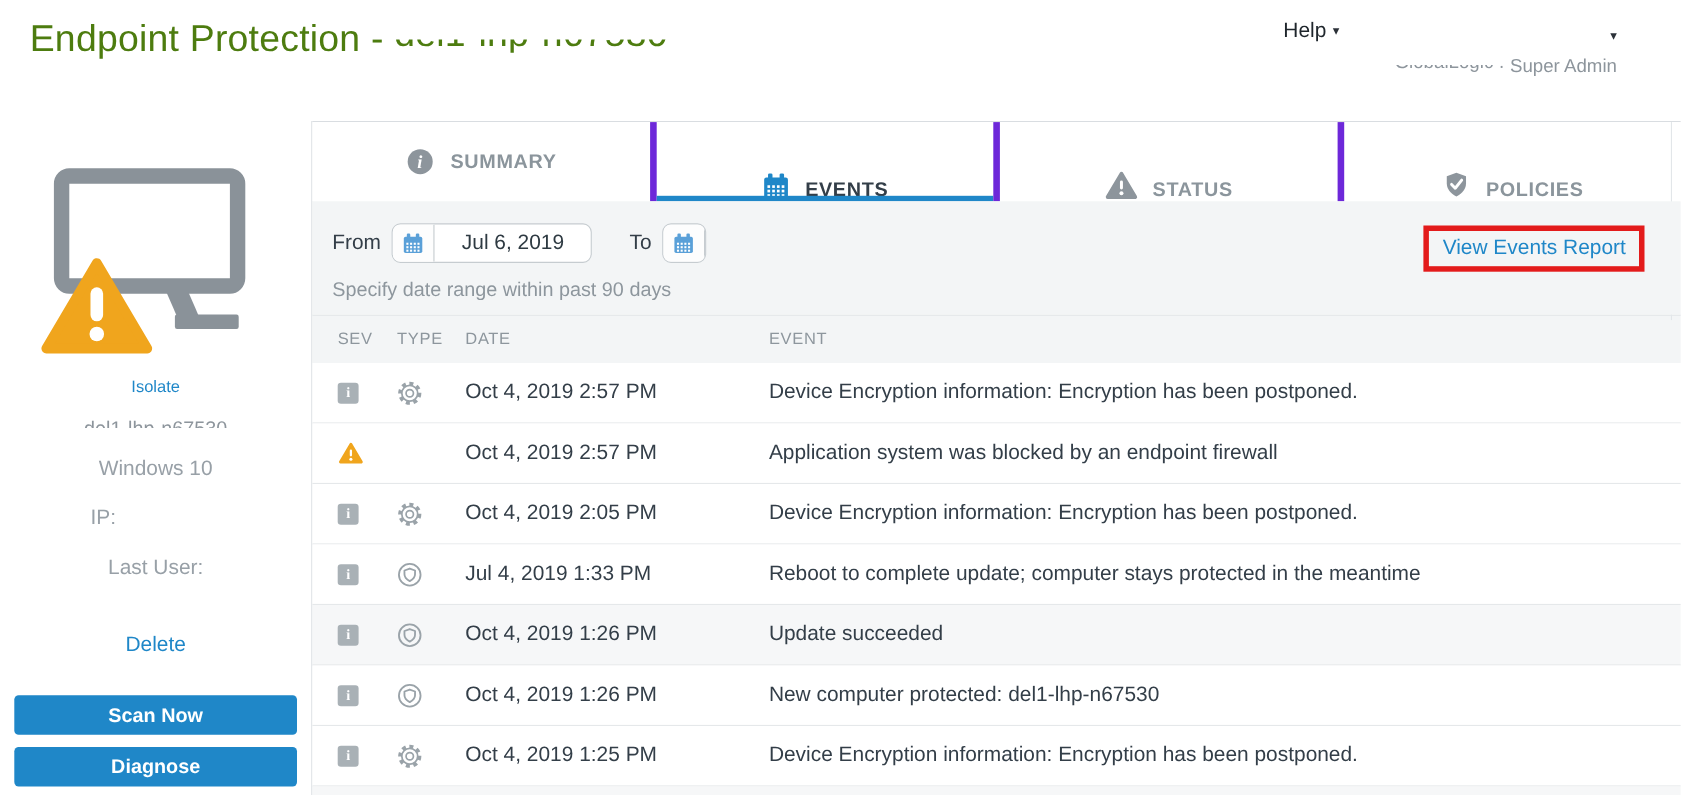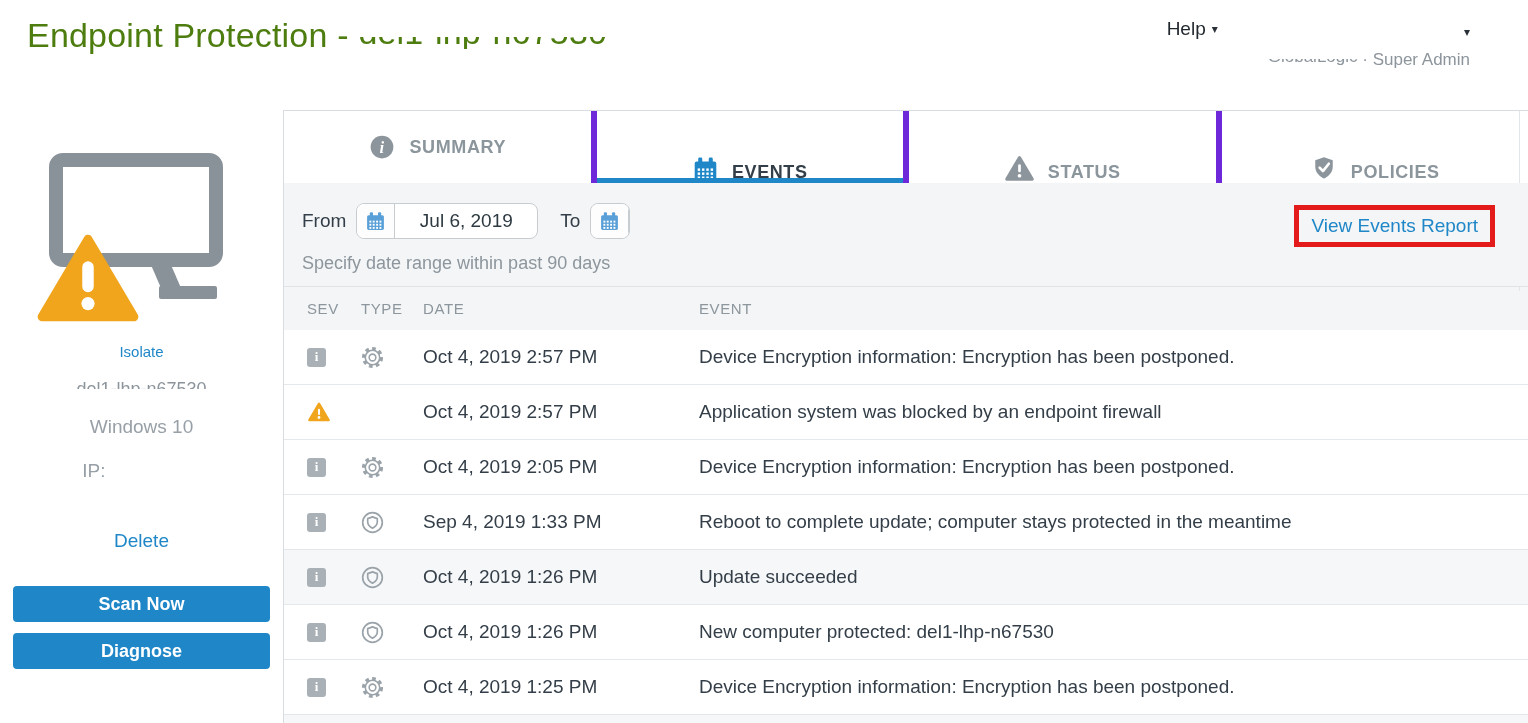--- a/index.html
+++ b/index.html
@@ -52,21 +52,21 @@
   .tabbar { height:72px; display:flex; background:#fff; flex:none; }
   .tab { flex:1; display:flex; align-items:center; justify-content:center; gap:13px; position:relative;
     color:#8b959c; font-size:18px; font-weight:bold; letter-spacing:0.6px; cursor:pointer; }
   .tab + .tab { border-left:6px solid #6d28d9;align-items:flex-end; }
   .tab.active { color:#333e48; }
   .tab.active::after { content:""; position:absolute; left:0; right:0; bottom:0; height:5px; background:#1f87c8; }
 
   .filterbar { background:#f3f5f6; padding:20px 40px 18px 18px; position:relative; flex:none; height:103px; }
   .filter-row { display:flex; align-items:center; }
   .filter-label { font-size:19px; color:#333e48; margin-right:10px; }
-  .date-control { display:flex; height:36px; border:1px solid #c6ccd0; border-radius:8px; background:#fff; overflow:hidden; margin-right:22px; }
+  .date-control { display:flex; height:36px; border:1px solid #c6ccd0; border-radius:8px; background:#fff; overflow:hidden; margin-right:34px; }
   .cal-btn { width:38px; display:flex; align-items:center; justify-content:center; border-right:1px solid #c6ccd0; cursor:pointer; background:#fdfdfd; }
   .date-value { width:142px; display:flex; align-items:center; justify-content:center; font-size:19px; color:#2e3a42; cursor:text; }
   .filter-hint { margin-top:14px; font-size:18px; color:#8d969d; }
   .report-link-box { position:absolute; right:33px; top:22px; border:5px solid #e31b1b; padding:5px 12px; background:transparent; }
   .report-link { font-size:19px; }
 
   
   .table-head { height:44px; background:#f3f5f6; border-top:1px solid #e0e4e7; display:flex; align-items:center;
     padding-left:23px; color:#8d969d; font-size:15px; letter-spacing:0.6px; flex:none; }
   .col-sev { width:54px; flex:none; }
@@ -128,20 +128,21 @@
     </div>
     <div class="side-link"><a class="link">Isolate</a></div>
     <div class="side-host">
       <span class="redact-top"><span>del1-lhp-n67530</span></span>
     </div>
     <div class="side-os">Windows 10</div>
     <div class="side-ip">
       <span>IP:</span>
       <span class="blank-redact" style="width:90px;height:16px"></span>
     </div>
+    <div class="side-lastuser">Last User:</div>
     <div class="side-lastuser-val">
       <span class="blank-redact" style="width:128px;height:16px"></span>
     </div>
     <div class="side-delete"><a class="link">Delete</a></div>
     <div class="side-buttons">
       <button class="btn-primary">Scan Now</button>
       <button class="btn-primary">Diagnose</button>
     </div>
   </div>
 
@@ -314,21 +315,21 @@
       <span class="sev-info">i</span>
 
     </div>
     <div class="cell-type">
 
       <svg class="type-shield" width="23" height="23" viewBox="0 0 22 22">
         <circle cx="11" cy="11" r="9.4" fill="none" stroke="#9aa3a9" stroke-width="1.6"></circle>
         <path d="M11 5.6 L15.6 7.3 V10.6 C15.6 13.9 12.7 15.6 11 16.5 C9.3 15.6 6.4 13.9 6.4 10.6 V7.3 Z" fill="none" stroke="#9aa3a9" stroke-width="1.6" stroke-linejoin="round"></path>
       </svg>
     </div>
-    <div class="cell-date">Sep 4, 2019 1:33 PM</div>
+    <div class="cell-date">Jul 4, 2019 1:33 PM</div>
     <div class="cell-event">Reboot to complete update; computer stays protected in the meantime</div>
   </div>
         <div class="trow alt">
     <div class="cell-sev">
       <span class="sev-info">i</span>
 
     </div>
     <div class="cell-type">
 
       <svg class="type-shield" width="23" height="23" viewBox="0 0 22 22">

